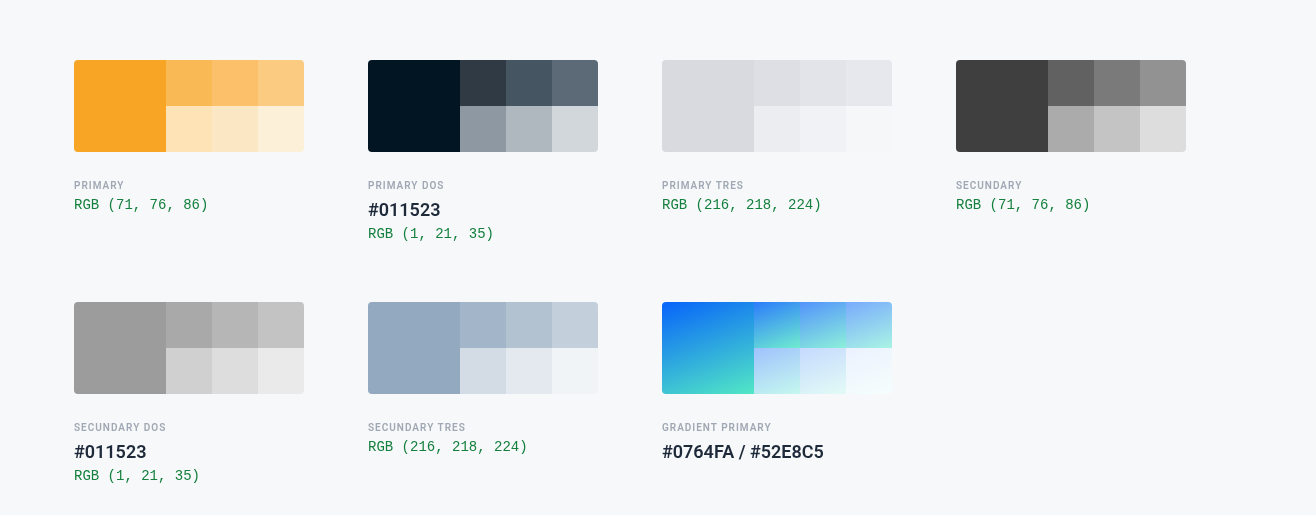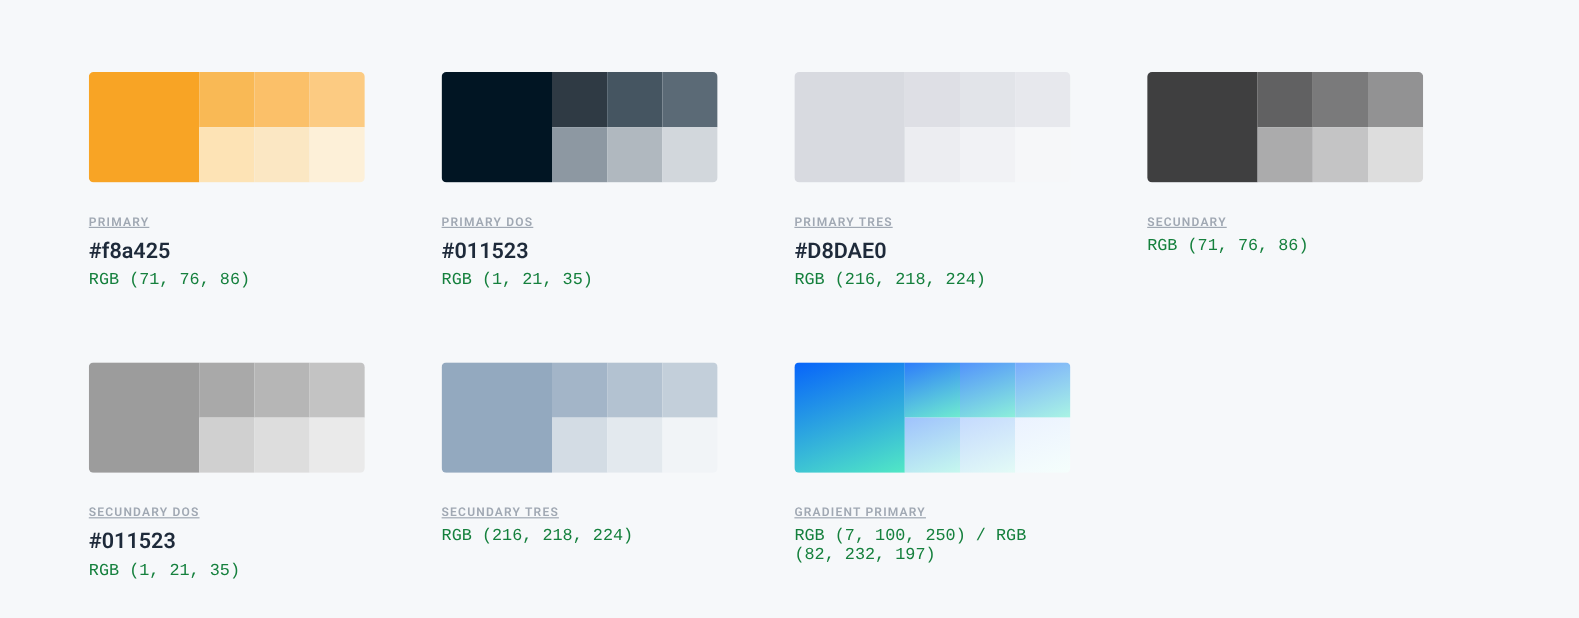--- a/index.html
+++ b/index.html
@@ -42,21 +42,20 @@
 
   .meta {
     padding-top: 28px;
   }
   .label {
     font-size: 10px;
     letter-spacing: 1px;
     color: #a0a8b3;
     text-transform: uppercase;
     font-weight: 600;
-    text-decoration: underline;
   }
   .hex {
     font-size: 18px;
     font-weight: 600;
     color: #1e2a3a;
     margin-top: 8px;
   }
   .rgb {
     font-size: 14px;
     color: #15803d;
@@ -74,21 +73,20 @@
           <div class="sw-primary" style="background: rgb(248, 164, 37);"></div>
           <div class="sw-top-a" style="background: rgb(249, 185, 85);"></div>
           <div class="sw-top-b" style="background: rgb(251, 192, 105);"></div>
           <div class="sw-top-c" style="background: rgb(252, 203, 130);"></div>
           <div class="sw-bot-a" style="background: rgb(253, 227, 181);"></div>
           <div class="sw-bot-b" style="background: rgb(251, 231, 195);"></div>
           <div class="sw-bot-c" style="background: rgb(253, 240, 216);"></div>
         </div>
         <div class="meta">
           <div class="label">PRIMARY</div>
-          <div class="hex">#f8a425</div>
           <div class="rgb">RGB (71, 76, 86)</div>
         </div>
       </div>
       <div class="card">
         <div class="swatches">
           <div class="sw-primary" style="background: rgb(1, 21, 35);"></div>
           <div class="sw-top-a" style="background: rgb(47, 58, 68);"></div>
           <div class="sw-top-b" style="background: rgb(69, 85, 97);"></div>
           <div class="sw-top-c" style="background: rgb(91, 106, 118);"></div>
           <div class="sw-bot-a" style="background: rgb(141, 152, 162);"></div>
@@ -106,21 +104,20 @@
           <div class="sw-primary" style="background: rgb(216, 218, 224);"></div>
           <div class="sw-top-a" style="background: rgb(222, 223, 229);"></div>
           <div class="sw-top-b" style="background: rgb(226, 228, 233);"></div>
           <div class="sw-top-c" style="background: rgb(231, 232, 237);"></div>
           <div class="sw-bot-a" style="background: rgb(236, 237, 241);"></div>
           <div class="sw-bot-b" style="background: rgb(241, 242, 245);"></div>
           <div class="sw-bot-c" style="background: rgb(246, 247, 249);"></div>
         </div>
         <div class="meta">
           <div class="label">PRIMARY TRES</div>
-          <div class="hex">#D8DAE0</div>
           <div class="rgb">RGB (216, 218, 224)</div>
         </div>
       </div>
       <div class="card">
         <div class="swatches">
           <div class="sw-primary" style="background: rgb(63, 63, 64);"></div>
           <div class="sw-top-a" style="background: rgb(97, 97, 98);"></div>
           <div class="sw-top-b" style="background: rgb(122, 122, 123);"></div>
           <div class="sw-top-c" style="background: rgb(146, 146, 147);"></div>
           <div class="sw-bot-a" style="background: rgb(171, 171, 172);"></div>
@@ -168,17 +165,17 @@
           <div class="sw-primary" style="background: linear-gradient(160deg, rgb(7, 100, 250) 0%, rgb(82, 232, 197) 100%);"></div>
           <div class="sw-top-a" style="background: linear-gradient(160deg, rgb(45, 124, 251) 0%, rgb(111, 236, 208) 100%);"></div>
           <div class="sw-top-b" style="background: linear-gradient(160deg, rgb(83, 147, 252) 0%, rgb(140, 240, 218) 100%);"></div>
           <div class="sw-top-c" style="background: linear-gradient(160deg, rgb(121, 171, 253) 0%, rgb(169, 244, 228) 100%);"></div>
           <div class="sw-bot-a" style="background: linear-gradient(160deg, rgb(159, 194, 253) 0%, rgb(198, 248, 238) 100%);"></div>
           <div class="sw-bot-b" style="background: linear-gradient(160deg, rgb(197, 218, 254) 0%, rgb(227, 251, 246) 100%);"></div>
           <div class="sw-bot-c" style="background: linear-gradient(160deg, rgb(235, 242, 255) 0%, rgb(245, 254, 252) 100%);"></div>
         </div>
         <div class="meta">
           <div class="label">GRADIENT PRIMARY</div>
-          <div class="rgb">RGB (7, 100, 250) /  RGB (82, 232, 197)</div>
+          <div class="hex">#0764FA / #52E8C5</div>
         </div>
       </div>
     </div>
 </div>
 
 </body></html>

